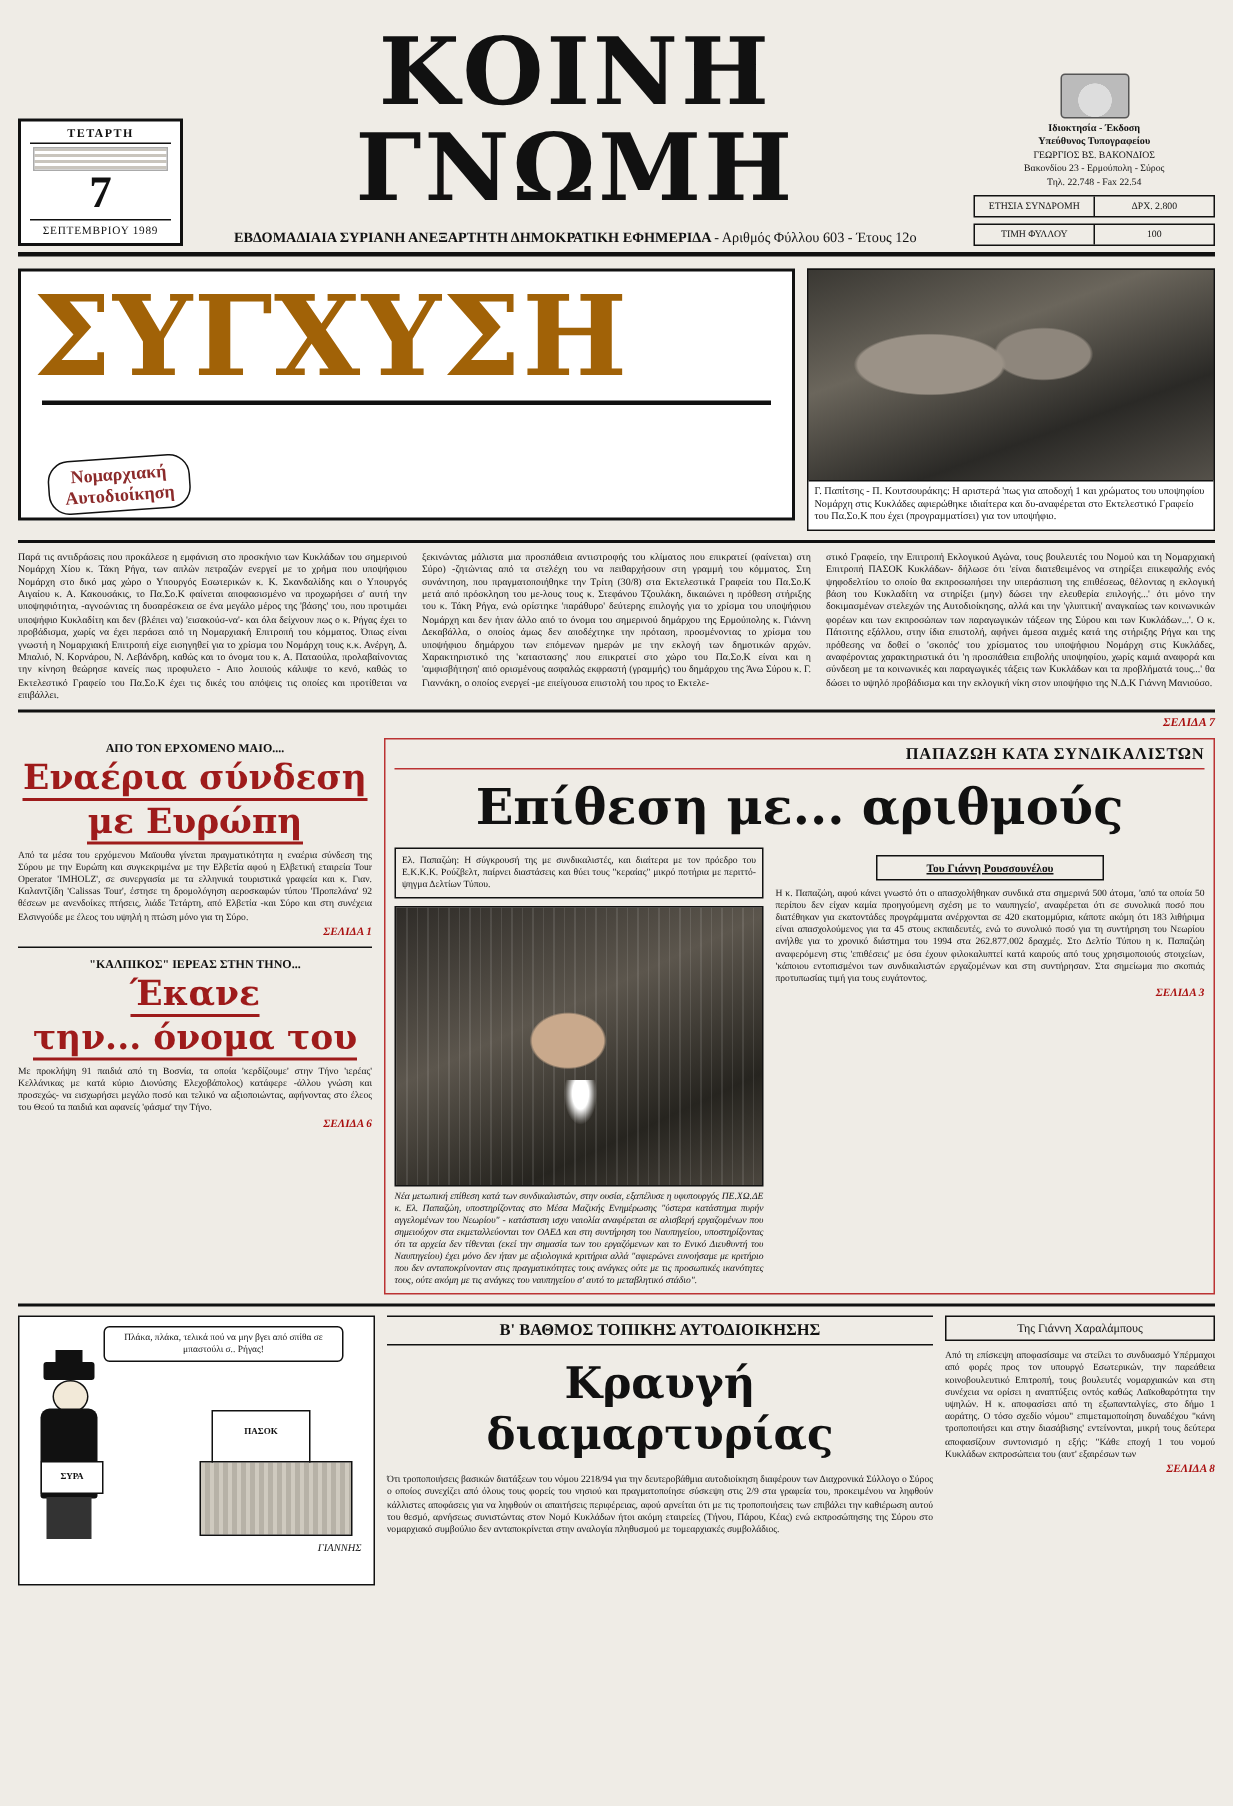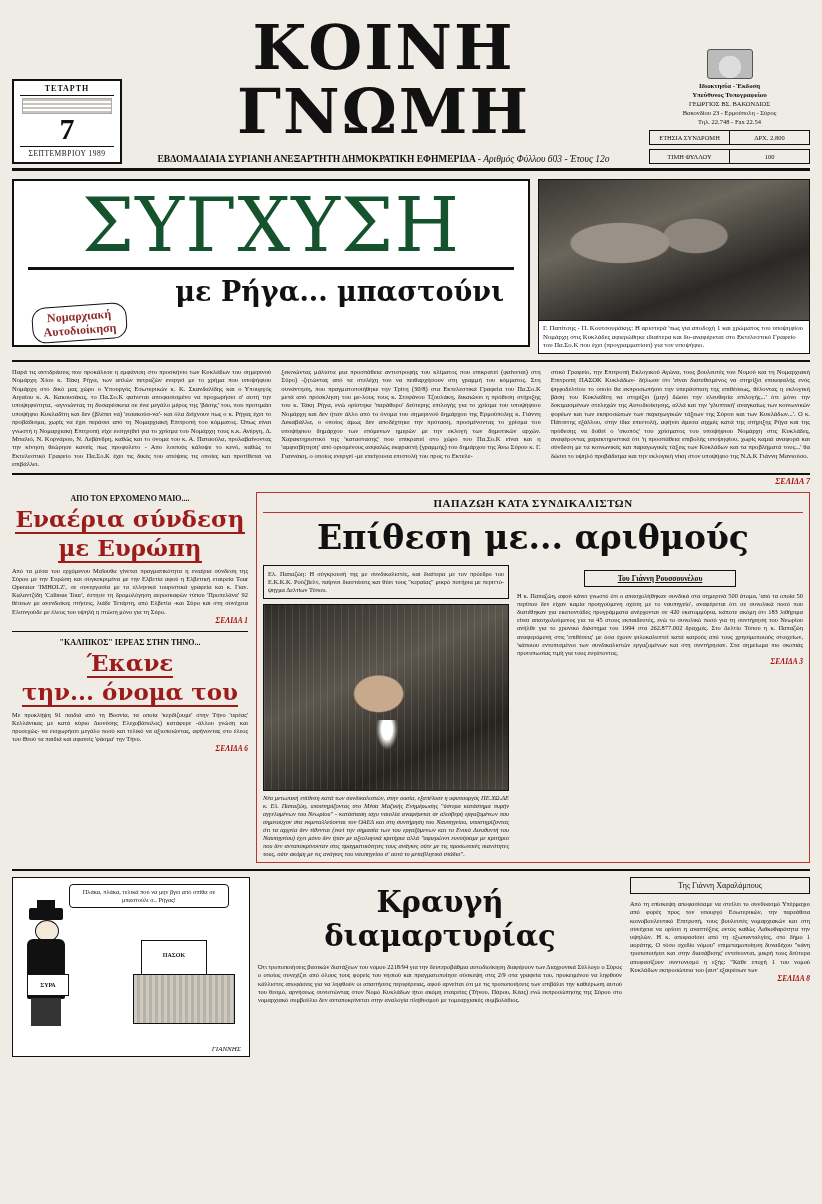--- a/index.html
+++ b/index.html
@@ -54,21 +54,21 @@
     font-weight:bold;
     font-size:62px;
     letter-spacing:2px;
     line-height:64px;
     margin-top:6px;
     -webkit-text-stroke:0px;
   }
   .subtitle{
     font-size:9.5px;margin-top:10px;font-weight:bold;
   }
-  .subtitle .thin{font-weight:normal;font-style:italic;}
+  .subtitle .thin{font-weight:normal;}
   .info-col{
     width:165px;font-size:6.5px;line-height:9px;text-align:center;
     border-left:0;padding-left:4px;box-sizing:border-box;
   }
   .info-col .lbl{font-weight:bold;font-size:6.8px;}
   .info-logo{
     width:44px;height:28px;margin:0 auto 2px;
     border:1px solid #555;border-radius:3px;
     background:
       radial-gradient(circle at 50% 60%, #ddd 0 40%, #bbb 41% 100%);
@@ -84,23 +84,23 @@
     display:flex;gap:8px;margin-top:8px;
     border-bottom:2px solid #111;padding-bottom:6px;
   }
   .lead-left{flex:1;position:relative;}
   .headline-box{
     border:2px solid #111;background:#fff;padding:4px 8px 10px;
     position:relative;min-height:150px;
   }
   .headline{
     font-family:"DejaVu Serif",serif;
-    font-weight:normal;font-size:74px;line-height:80px;
-    letter-spacing:1px;text-align:center;
-    color:#14532d;
+    font-weight:bold;font-size:74px;line-height:80px;
+    letter-spacing:1px;text-align:left;
+    color:#a16207;
   }
   .headline-rule{border-bottom:3px solid #111;margin:2px 6px 6px;}
   .kicker{
     display:inline-block;border:1.5px solid #111;border-radius:14px;
     padding:3px 10px;font-size:12px;font-weight:bold;color:#8c2b2b;
     line-height:14px;text-align:center;
     transform:rotate(-4deg);
     background:#fff;
     position:absolute;left:18px;bottom:4px;
   }
@@ -148,21 +148,21 @@
   .hl-red{
     font-family:"DejaVu Serif",serif;font-weight:bold;color:#9e1b1b;
     font-size:23px;line-height:27px;text-align:center;
   }
   .hl-red .ul{border-bottom:2px solid #9e1b1b;display:inline-block;}
   .body-sm{font-size:6.4px;line-height:8.2px;text-align:justify;margin-top:4px;}
   .ref-red{color:#a11;font-weight:bold;font-style:italic;font-size:7.5px;text-align:right;}
   .rule{border-bottom:1.5px solid #111;margin:6px 0;}
 
   .center-head-bar{
-    text-align:center;font-weight:bold;font-size:11px;letter-spacing:.5px;
+    text-align:right;font-weight:bold;font-size:11px;letter-spacing:.5px;
     border-bottom:1.5px solid #b33;padding-bottom:3px;margin-bottom:4px;
   }
   .center-title{
     font-family:"DejaVu Serif",serif;font-weight:bold;font-size:33px;
     text-align:center;line-height:38px;margin:6px 0 8px;
   }
   .center-photo{
     height:185px;border:1px solid #111;margin:4px 0 3px;
     background:
       radial-gradient(ellipse at 47% 48%, #c9a98c 0 13%, transparent 14%),
@@ -231,21 +231,21 @@
     border:1px solid #111;
   }
   .c-box{
     position:absolute;left:128px;top:62px;width:64px;height:36px;background:#fff;border:1px solid #111;
   }
   .c-box .lbl{font-size:6px;text-align:center;margin-top:11px;font-weight:bold;}
   .c-sign{
     position:absolute;left:14px;top:96px;width:40px;height:20px;background:#fff;border:1px solid #111;
     font-size:6px;text-align:center;line-height:20px;font-weight:bold;
   }
-  .c-sig{position:absolute;right:8px;bottom:3px;font-size:7px;font-style:italic;}
+  .c-sig{position:absolute;right:8px;bottom:20px;font-size:7px;font-style:italic;}
 </style>
 </head>
 <body>
 
 <div class="page">
 
   <div class="masthead">
     <div class="date-box">
       <div class="dow">ΤΕΤΑΡΤΗ</div>
       <div class="stripes"></div>
@@ -281,21 +281,20 @@
 
   <div class="lead">
     <div class="lead-left">
       <div class="headline-box">
         <div class="headline">ΣΥΓΧΥΣΗ</div>
         <div class="headline-rule"></div>
         <div class="kicker">
           <div>Νομαρχιακή</div>
           <div>Αυτοδιοίκηση</div>
         </div>
-        <div class="subhead">με Ρήγα... μπαστούνι</div>
       </div>
     </div>
     <div class="lead-photo">
       <div class="imgarea"></div>
       <div class="cap">Γ. Παπίτσης - Π. Κουτσουράκης: Η αριστερά 'πως για αποδοχή 1 και χρώματος του υποψηφίου Νομάρχη στις Κυκλάδες αφιερώθηκε ιδιαίτερα και δυ-αναφέρεται στο Εκτελεστικό Γραφείο του Πα.Σο.Κ που έχει (προγραμματίσει) για τον υποψήφιο.</div>
     </div>
   </div>
 
   <div class="lead-body">
     <div class="col">Παρά τις αντιδράσεις που προκάλεσε η εμφάνιση στο προσκήνιο των Κυκλάδων του σημερινού Νομάρχη Χίου κ. Τάκη Ρήγα, των απλών πετραζών ενεργεί με το χρήμα που υποψήφιου Νομάρχη στο δικό μας χώρο ο Υπουργός Εσωτερικών κ. Κ. Σκανδαλίδης και ο Υπουργός Αιγαίου κ. Α. Κακουσάκις, το Πα.Σο.Κ φαίνεται αποφασισμένο να προχωρήσει σ' αυτή την υποψηφιότητα, -αγνοώντας τη δυσαρέσκεια σε ένα μεγάλο μέρος της 'βάσης' του, που προτιμάει υποψήφιο Κυκλαδίτη και δεν (βλέπει να) 'εισακούσ-να'- και όλα δείχνουν πως ο κ. Ρήγας έχει το προβάδισμα, χωρίς να έχει περάσει από τη Νομαρχιακή Επιτροπή του κόμματος.
@@ -367,20 +366,21 @@
       </div>
       <div class="c-sign">ΣΥΡΑ</div>
       <div class="c-box">
         <div class="lbl">ΠΑΣΟΚ</div>
       </div>
       <div class="c-desk"></div>
       <div class="c-sig">ΓΙΑΝΝΗΣ</div>
     </div>
 
     <div class="bottom-center">
+      <div class="bar-head">Β' ΒΑΘΜΟΣ ΤΟΠΙΚΗΣ ΑΥΤΟΔΙΟΙΚΗΣΗΣ</div>
       <div class="kraugi">Κραυγή διαμαρτυρίας</div>
       <div class="body-sm">Ότι τροποποιήσεις βασικών διατάξεων του νόμου 2218/94 για την δευτεροβάθμια αυτοδιοίκηση διαφέρουν των Διαχρονικά Σύλλογο ο Σύρος ο οποίος συνεχίζει από όλους τους φορείς του νησιού και πραγματοποίησε σύσκεψη στις 2/9 στα γραφεία του, προκειμένου να ληφθούν κάλλιστες αποφάσεις για να ληφθούν οι απαιτήσεις περιφέρειας, αφού αρνείται ότι με τις τροποποιήσεις των επιβάλει την καθιέρωση αυτού του θεσμό, αρνήσεως συνιστώντας στον Νομό Κυκλάδων ήτοι ακόμη εταιρείες (Τήνου, Πάρου, Κέας) ενώ εκπροσώπησης της Σύρου στο νομαρχιακό συμβούλιο δεν ανταποκρίνεται στην αναλογία πληθυσμού με τομεαρχιακές συμβολάδιος.</div>
     </div>
 
     <div class="bottom-right">
       <div class="author-box">Της Γιάννη Χαραλάμπους</div>
       <div class="body-sm">Από τη επίσκεψη αποφασίσαμε να στείλει το συνδυασμό Υπέρμαχοι από  φορές προς τον υπουργό Εσωτερικών, την παρεάθεια κοινοβουλευτικό Επιτροπή, τους βουλευτές νομαρχιακών και στη συνέχεια να ορίσει η αναπτύξεις οντός καθώς Λαϊκοθαρότητα την υψηλών. Η κ. αποφασίσει από τη εξωπανταλγίες, στο δήμο 1 αοράτης. Ο τόσο σχεδίο νόμου" επιμεταμοποίηση δυναδέχου "κάνη τροποποιήσει και στην διασάβισης' εντείνονται, μικρή τους δεύτερα αποφασίζουν συντονισμό η εξής: "Κάθε εποχή 1 του νομού Κυκλάδων εκπροσώπεια του (αυτ' εξαιρέσων των</div>
       <div class="ref-red">ΣΕΛΙΔΑ 8</div>
     </div>
   </div>

